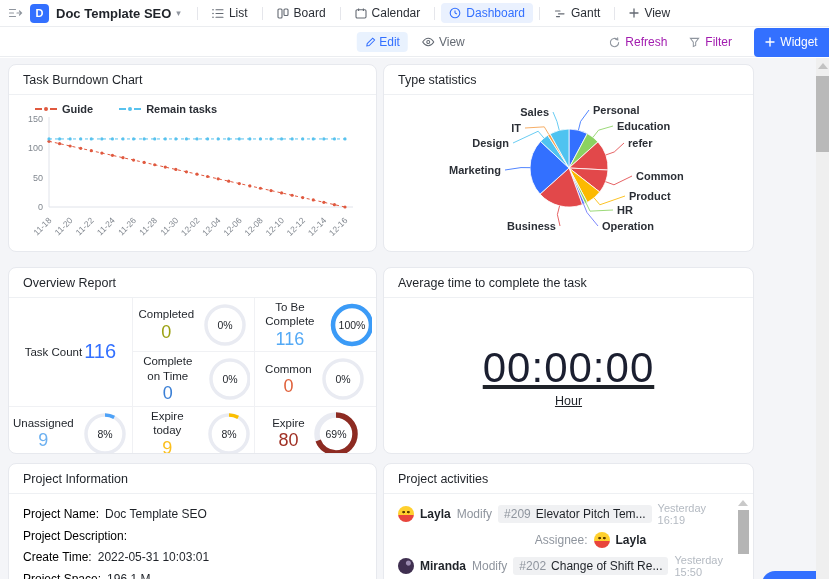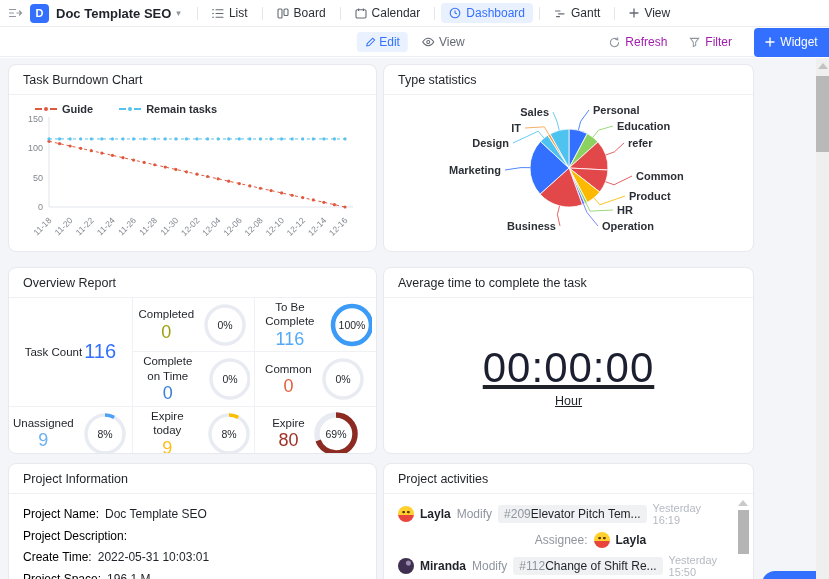--- a/index.html
+++ b/index.html
@@ -83,21 +83,21 @@
   .act-sub { padding-left:44px;justify-content:center; }
   .avatar { width:16px; height:16px; border-radius:50%; flex:0 0 16px; }
   .av-layla { background:
       radial-gradient(circle at 35% 38%, #5b3b00 0 1px, transparent 1.6px),
       radial-gradient(circle at 65% 38%, #5b3b00 0 1px, transparent 1.6px),
       linear-gradient(180deg,#ffd02e 58%, #e8453c 58%); }
   .av-miranda { background:
       radial-gradient(circle at 65% 32%, #9b8bb0 0 2px, transparent 3px), #3f2f50; }
   .act-name { font-weight:bold; color:#1f2329; cursor:pointer; }
   .act-action { color:#8f959e; }
-  .chip { display:inline-flex; align-items:center; background:#f0f1f3; border-radius:3px;
+  .chip { display:inline-flex; align-items:center; gap:5px; background:#f0f1f3; border-radius:3px;
     padding:2px 6px; cursor:pointer; white-space:nowrap;text-align:right; }
   .chip-ref { color:#8f959e; }
   .chip-title { color:#1f2329; }
   .act-time { margin-left:auto; color:#b4bac2; font-size:11px; padding-right:26px; }
   .assignee-label { color:#8f959e; }
 
   
   .mini-scroll { position:absolute; top:36px; bottom:4px; right:4px; width:12px; }
   .mini-scroll .tri { width:0; height:0; border-left:5px solid transparent; border-right:5px solid transparent;
     border-bottom:6px solid #c9c9c9; margin:0 auto 4px auto; }
@@ -498,21 +498,21 @@
           <div class="act-row act-sub">
             <div class="assignee-label">Assignee:</div>
             <div class="avatar av-layla"></div>
             <div class="act-name">Layla</div>
           </div>
           <div class="act-row">
             <div class="avatar av-miranda"></div>
             <div class="act-name">Miranda</div>
             <div class="act-action">Modify</div>
             <div class="chip">
-              <span class="chip-ref">#112</span>
+              <span class="chip-ref">#202</span>
               <span class="chip-title">Change of Shift Re...</span>
             </div>
             <div class="act-time">Yesterday 15:50</div>
           </div>
         </div>
       <div class="mini-scroll">
         <div class="tri"></div>
         <div class="mini-thumb"></div>
       </div>
     </section>

